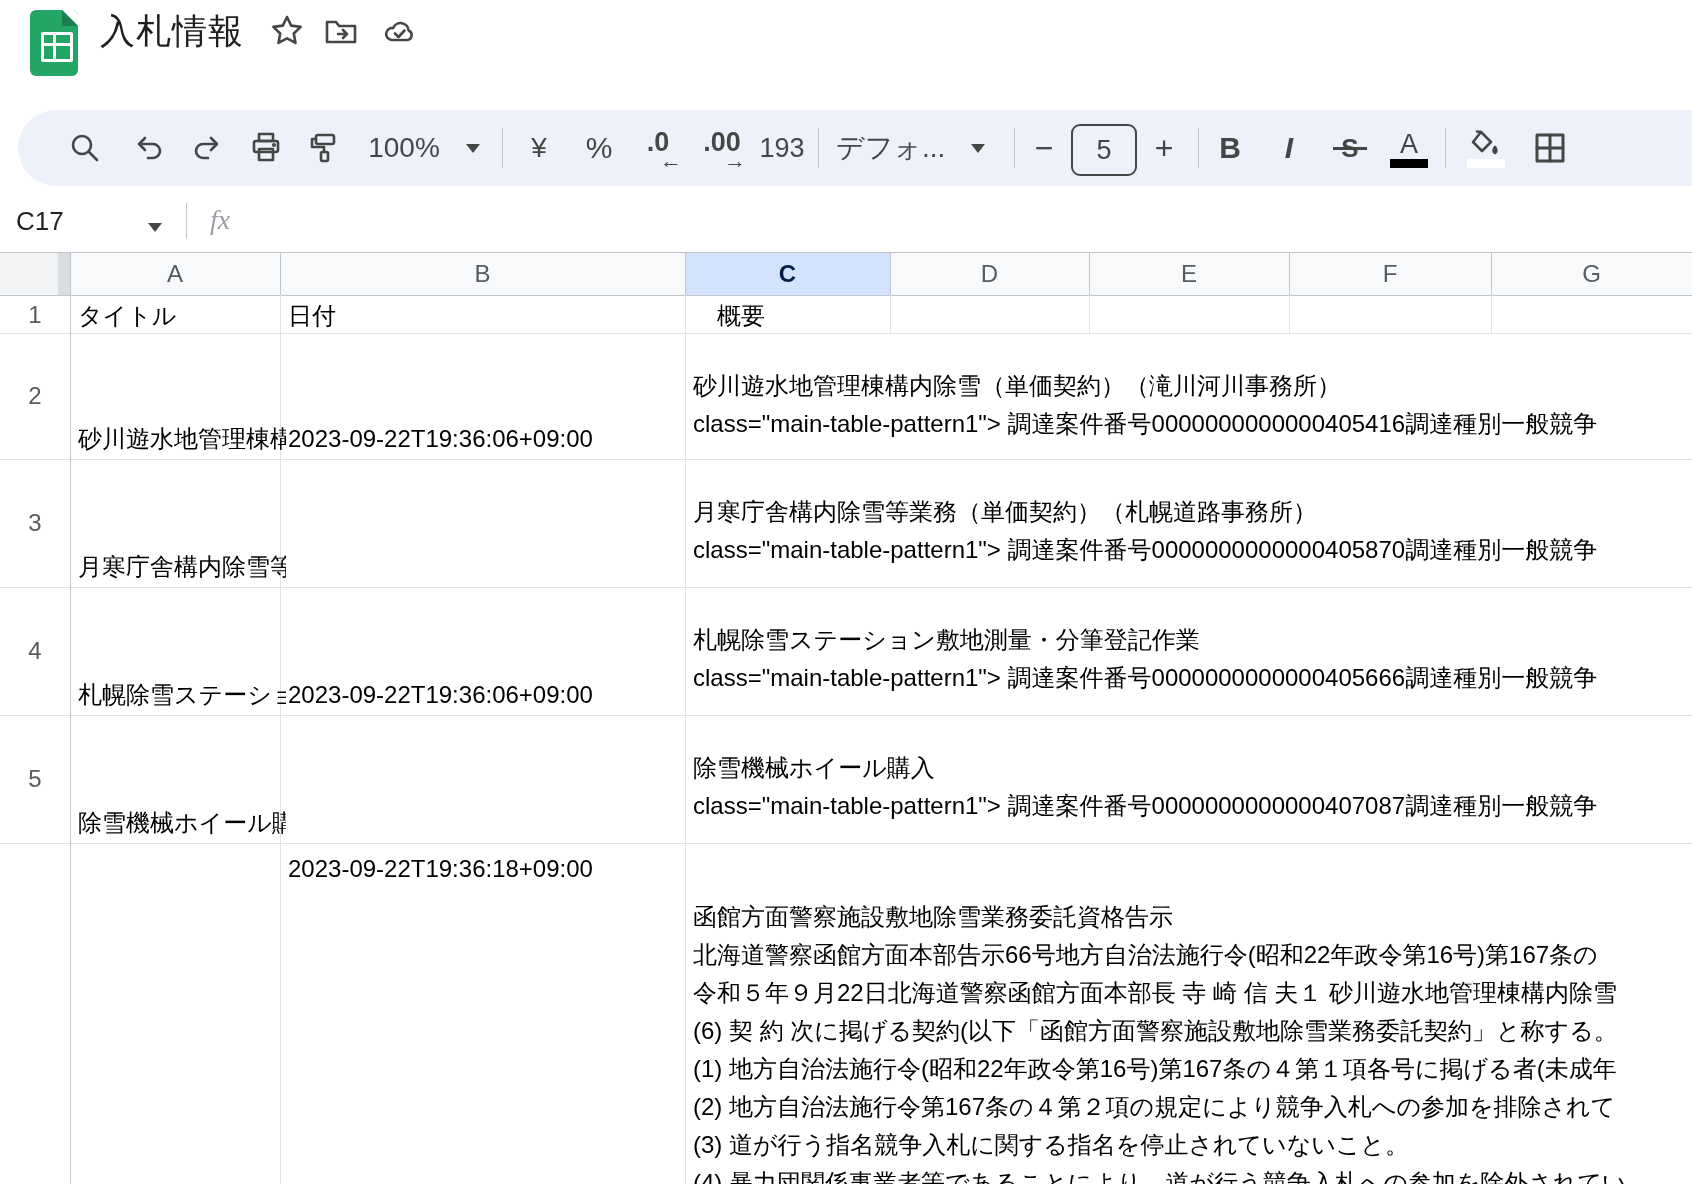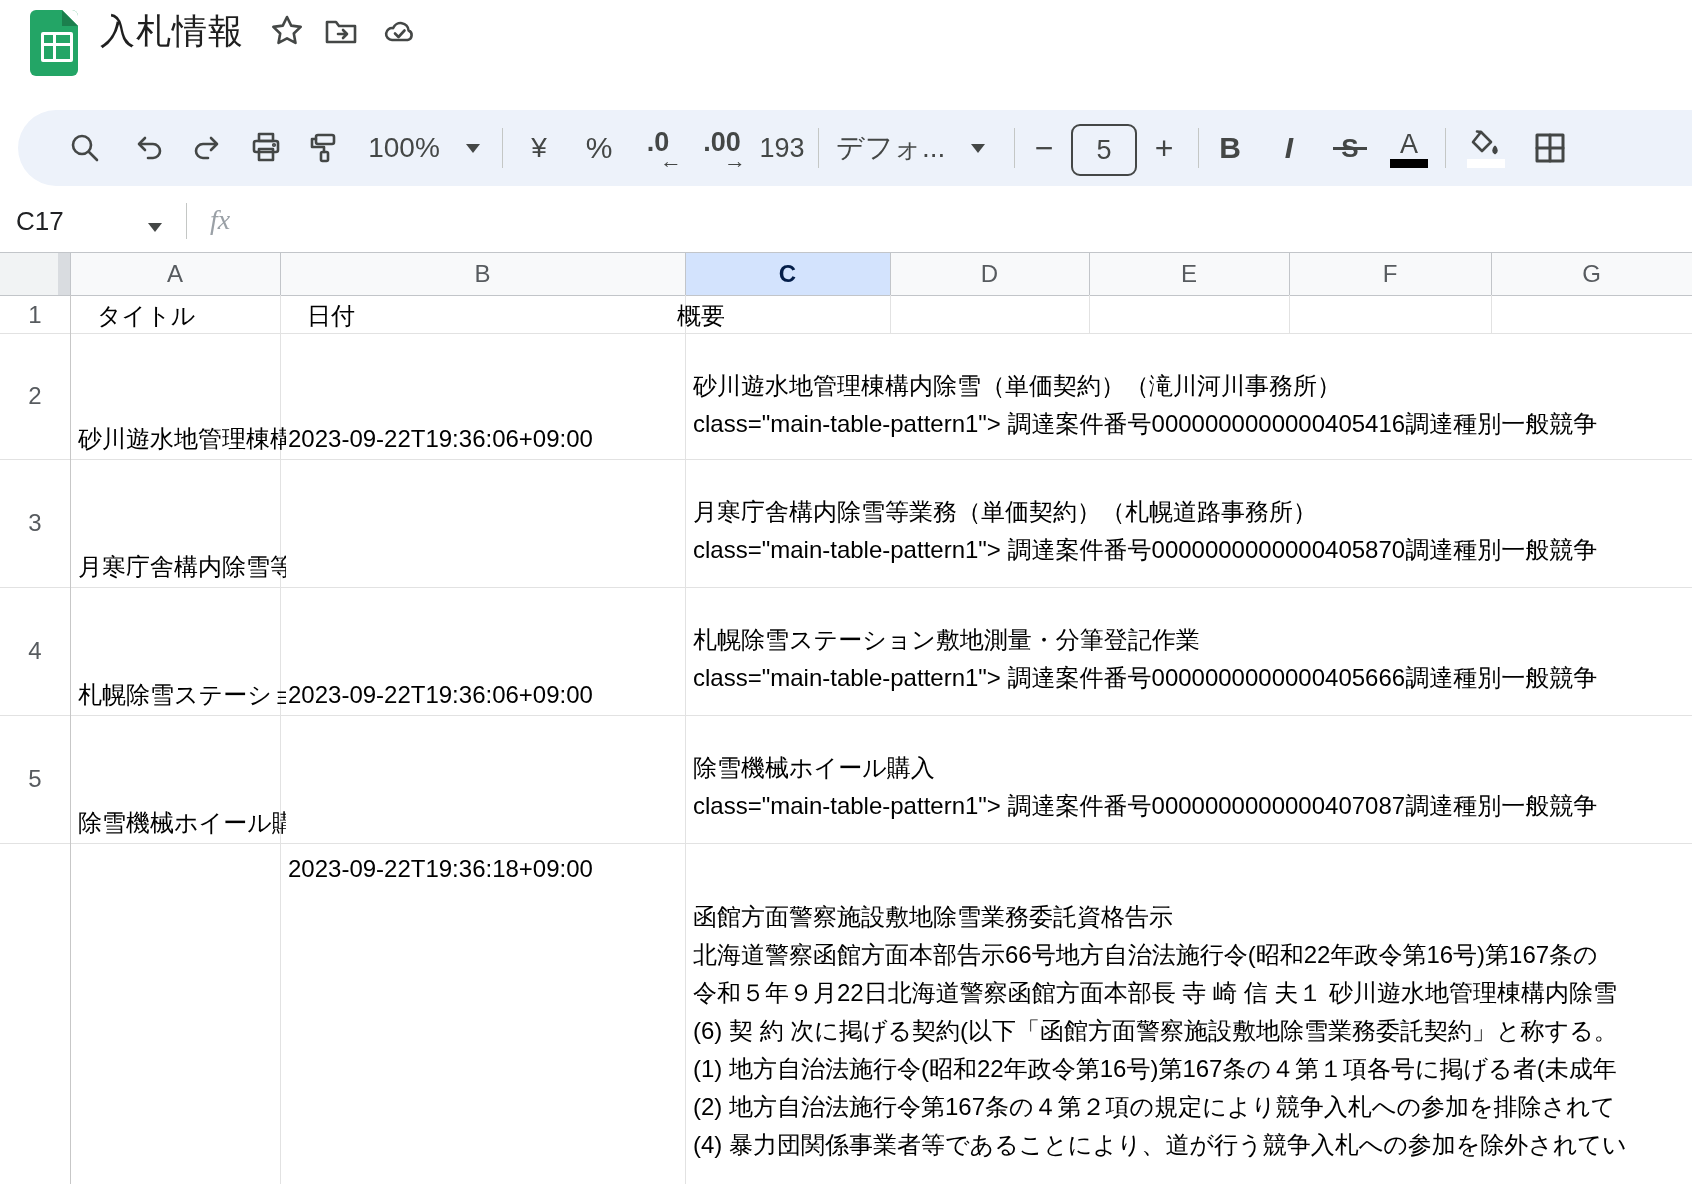--- a/index.html
+++ b/index.html
@@ -37,21 +37,21 @@
   .rownum{position:absolute;left:0;width:70px;display:flex;align-items:center;justify-content:center;
           font-size:24px;color:#575b5f;}
   .vline{position:absolute;width:1px;}
   .hline{position:absolute;height:1px;left:0;width:1692px;}
   .dark{background:#c2c5c9;}  .lite{background:#e2e2e2;}
   .cell-a{position:absolute;left:71px;width:208px;height:32px;overflow:hidden;white-space:nowrap;
           font-size:24px;color:#000;padding-left:7px;line-height:32px;}
   .cell-b{position:absolute;left:281px;width:403px;height:32px;overflow:hidden;white-space:nowrap;
           font-size:24px;color:#000;padding-left:7px;line-height:32px;}
   .cell-c{position:absolute;left:693px;white-space:nowrap;font-size:24px;color:#000;line-height:38px;}
-  .r1txt{position:absolute;top:300px;font-size:24px;color:#000;line-height:32px;margin-left:19px;}
+  .r1txt{position:absolute;top:300px;font-size:24px;color:#000;line-height:32px;}
 </style>
 </head>
 <body>
 
 <div id="app">
 
   <div class="abs" id="logo">
     <div class="fold"></div>
     <div class="gridic"></div>
   </div>
@@ -228,21 +228,21 @@
   <div class="vline lite" style="left:1491px;top:295px;height:38px"></div>
 
   <div class="rownum" style="top:296px;height:37px">1</div>
   <div class="rownum" style="top:333px;height:126px">2</div>
   <div class="rownum" style="top:459px;height:128px">3</div>
   <div class="rownum" style="top:587px;height:128px">4</div>
   <div class="rownum" style="top:715px;height:128px">5</div>
 
   <div class="r1txt" style="left:78px">タイトル</div>
   <div class="r1txt" style="left:288px">日付</div>
-  <div class="r1txt" style="left:658px">概要</div>
+  <div class="r1txt" style="left:717px">概要</div>
 
   <div class="cell-a" style="top:423px">砂川遊水地管理棟構内除雪（単価契約）（滝川河川事務所）</div>
   <div class="cell-b" style="top:423px">2023-09-22T19:36:06+09:00</div>
   <div class="cell-c" style="top:367px">
     <div>砂川遊水地管理棟構内除雪（単価契約）（滝川河川事務所）</div>
     <div>class="main-table-pattern1"&gt; 調達案件番号0000000000000405416調達種別一般競争</div>
   </div>
 
   <div class="cell-a" style="top:551px">月寒庁舎構内除雪等業務（単価契約）（札幌道路事務所）</div>
   <div class="cell-c" style="top:493px">
@@ -264,16 +264,17 @@
     <div>class="main-table-pattern1"&gt; 調達案件番号0000000000000407087調達種別一般競争</div>
   </div>
 
   <div class="cell-c" style="top:898px">
     <div>函館方面警察施設敷地除雪業務委託資格告示</div>
     <div>北海道警察函館方面本部告示66号地方自治法施行令(昭和22年政令第16号)第167条の</div>
     <div>令和５年９月22日北海道警察函館方面本部長 寺 崎 信 夫１ 砂川遊水地管理棟構内除雪</div>
     <div>(6) 契 約 次に掲げる契約(以下「函館方面警察施設敷地除雪業務委託契約」と称する。</div>
     <div>(1) 地方自治法施行令(昭和22年政令第16号)第167条の４第１項各号に掲げる者(未成年</div>
     <div>(2) 地方自治法施行令第167条の４第２項の規定により競争入札への参加を排除されて</div>
+    <div>(3) 道が行う指名競争入札に関する指名を停止されていないこと。</div>
     <div>(4) 暴力団関係事業者等であることにより、道が行う競争入札への参加を除外されてい</div>
   </div>
 
 </div>
 
 </body></html>

